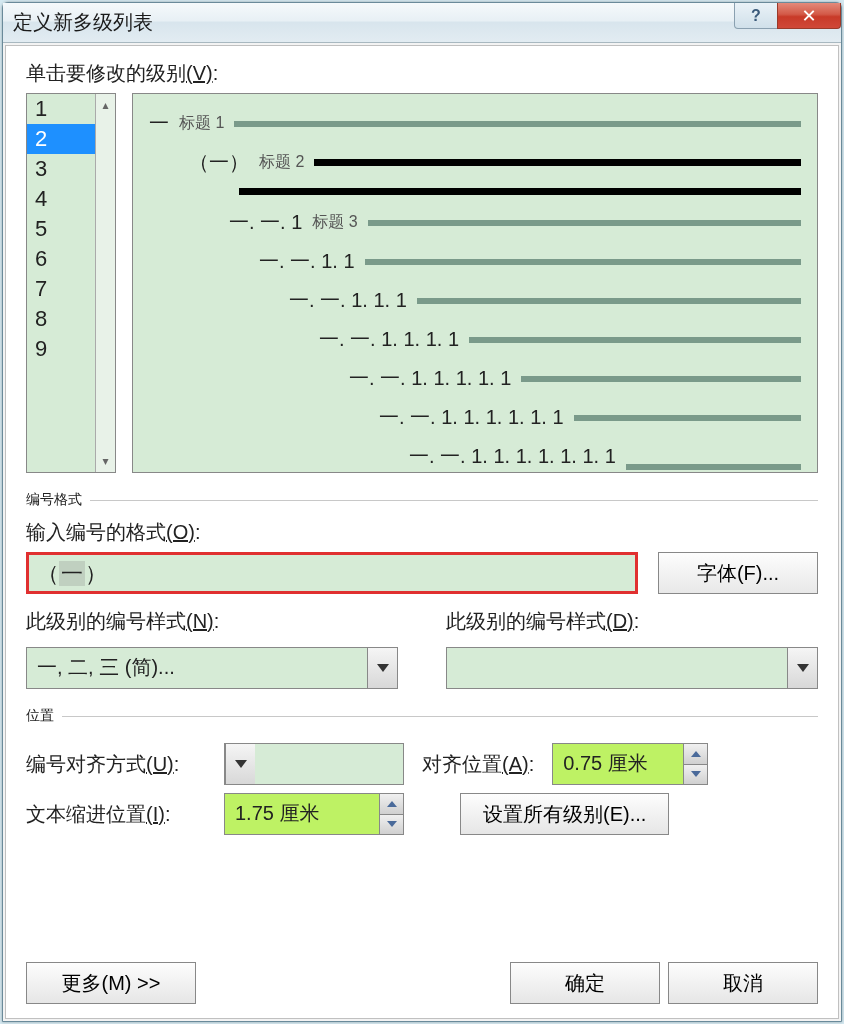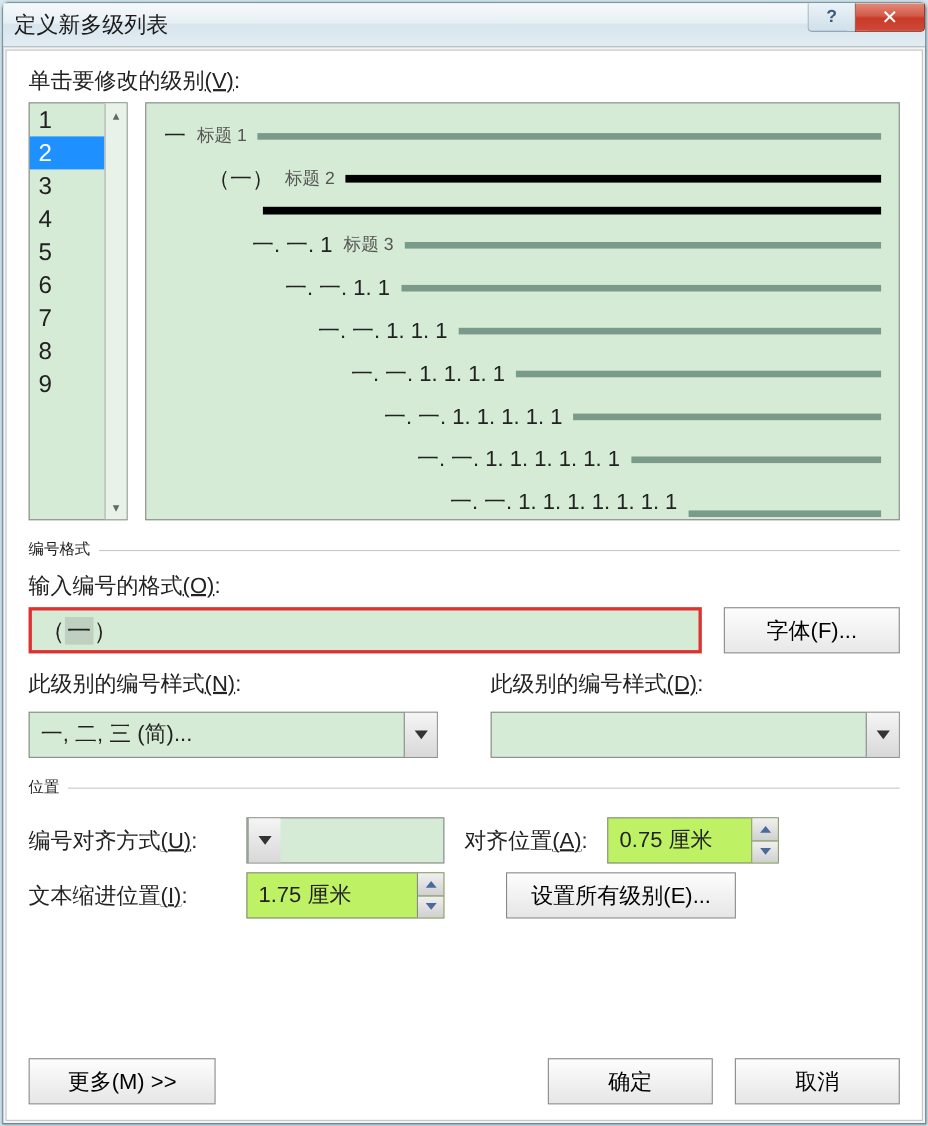--- a/index.html
+++ b/index.html
@@ -142,21 +142,21 @@
 
 .std-btn {
   height: 42px; padding: 0 22px;
   background: linear-gradient(to bottom, #fdfdfd, #e6e6e6);
   border: 1px solid #888;
   font-size: 20px;
 }
 
 .footer {
   margin-top: auto;
-  display: flex; align-items: flex-start; gap: 20px; padding-top: 16px;
+  display: flex; align-items: flex-start; gap: 8px; padding-top: 16px;
 }
 .footer .spacer { flex:1; }
 .footer .std-btn { width: 150px; }
 .footer .more-btn { width: 170px; }
 </style>
 </head>
 <body>
 
 <div class="window">
 

